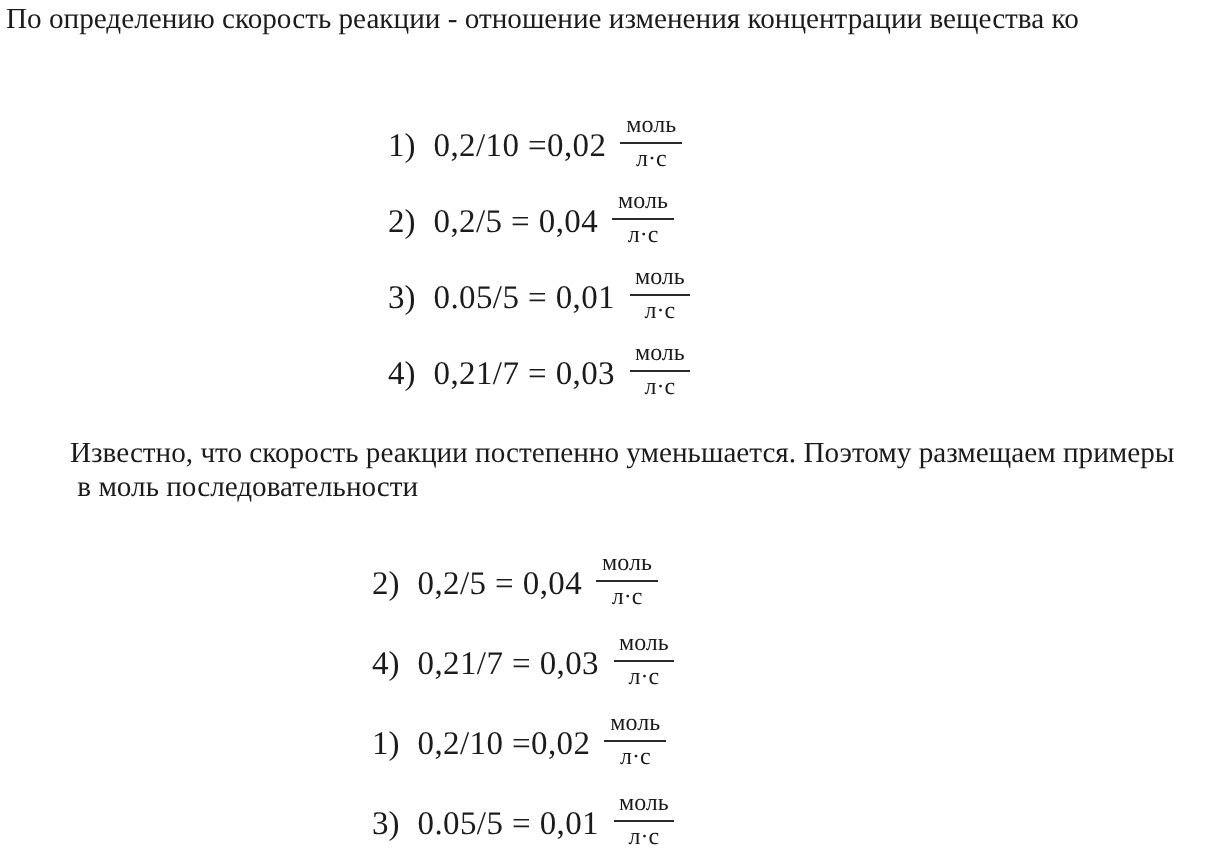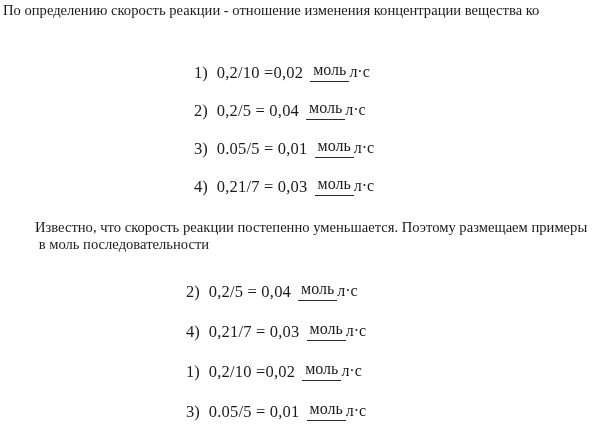--- a/index.html
+++ b/index.html
@@ -35,24 +35,24 @@
   .eq-row {
     display: flex;
     align-items: center;
     font-size: 16.5px;
     height: 27px;
   }
   .eq-label { margin-right: 9px; }
   .eq-expr { letter-spacing: 0.2px; }
   .frac {
     display: inline-flex;
-    flex-direction: row;
+    flex-direction: column;
     align-items: center;
     margin-left: 7px;
-    font-size: 16px;
+    font-size: 12px;
     line-height: 1.15;
     transform: translateY(-1px);
   }
   .frac-num {
     border-bottom: 1px solid #2a2a2a;
     padding: 0 3px 1px 3px;
   }
   .frac-den { padding-top: 1px; }
 </style>
 </head>

